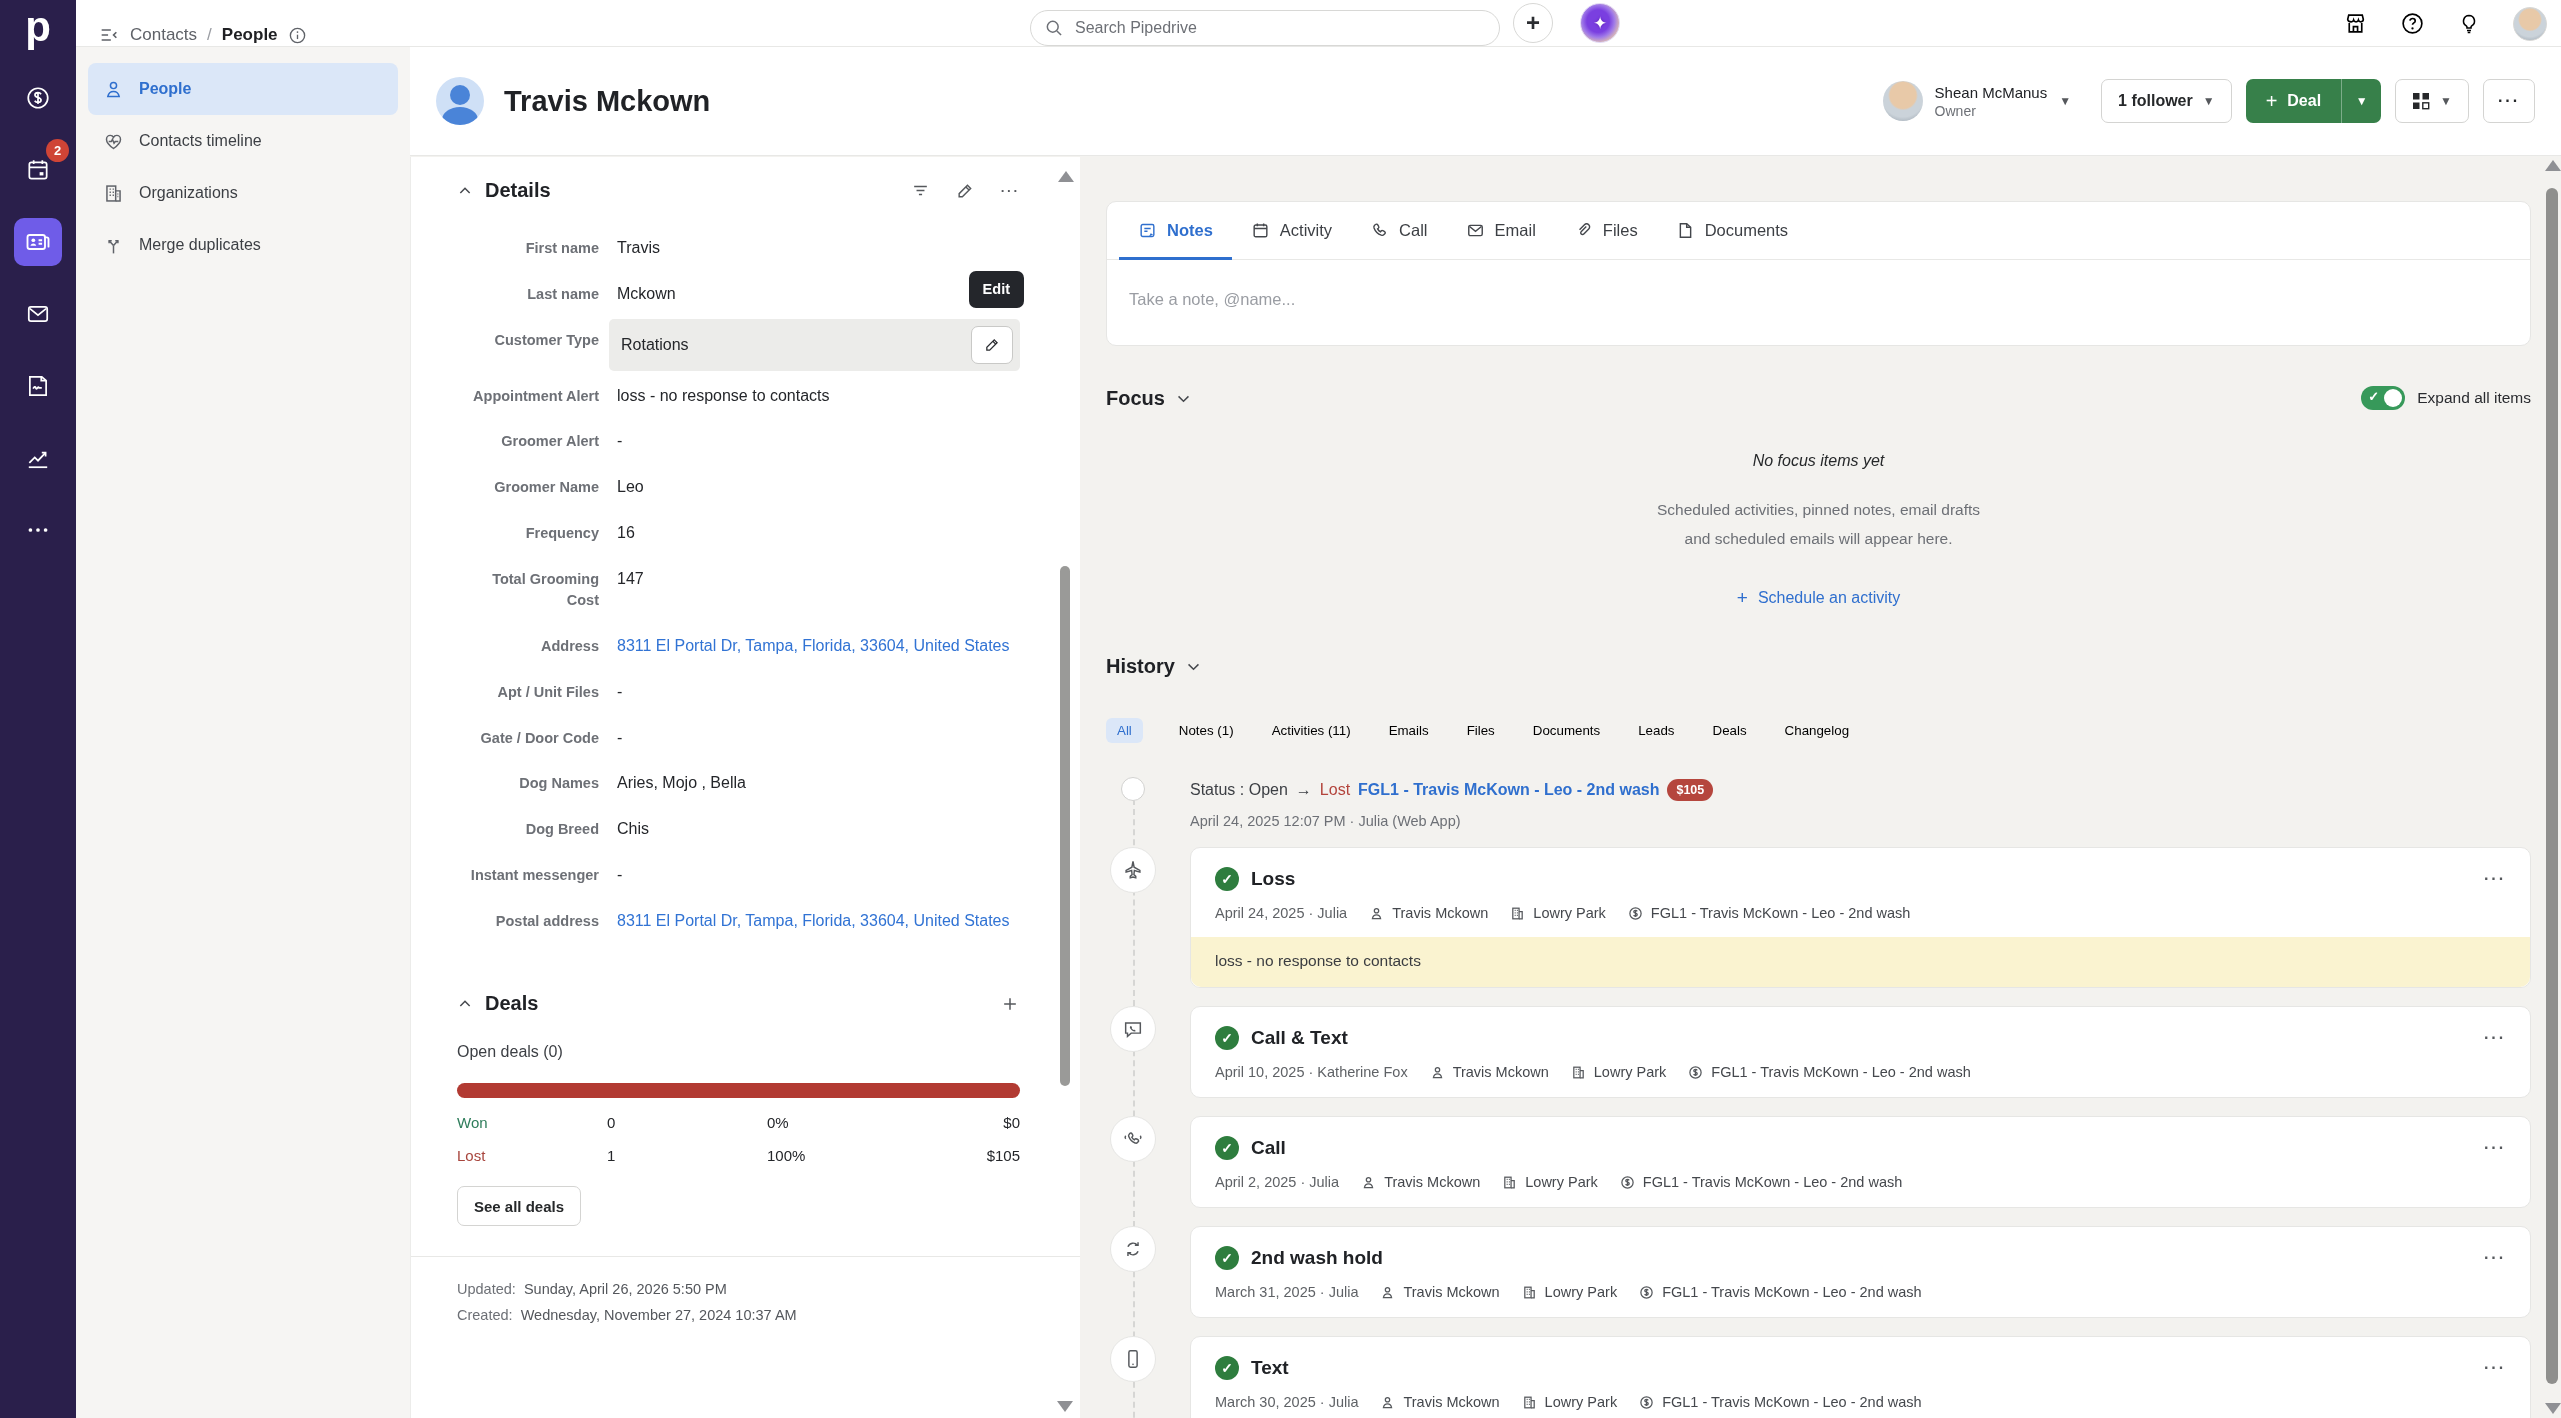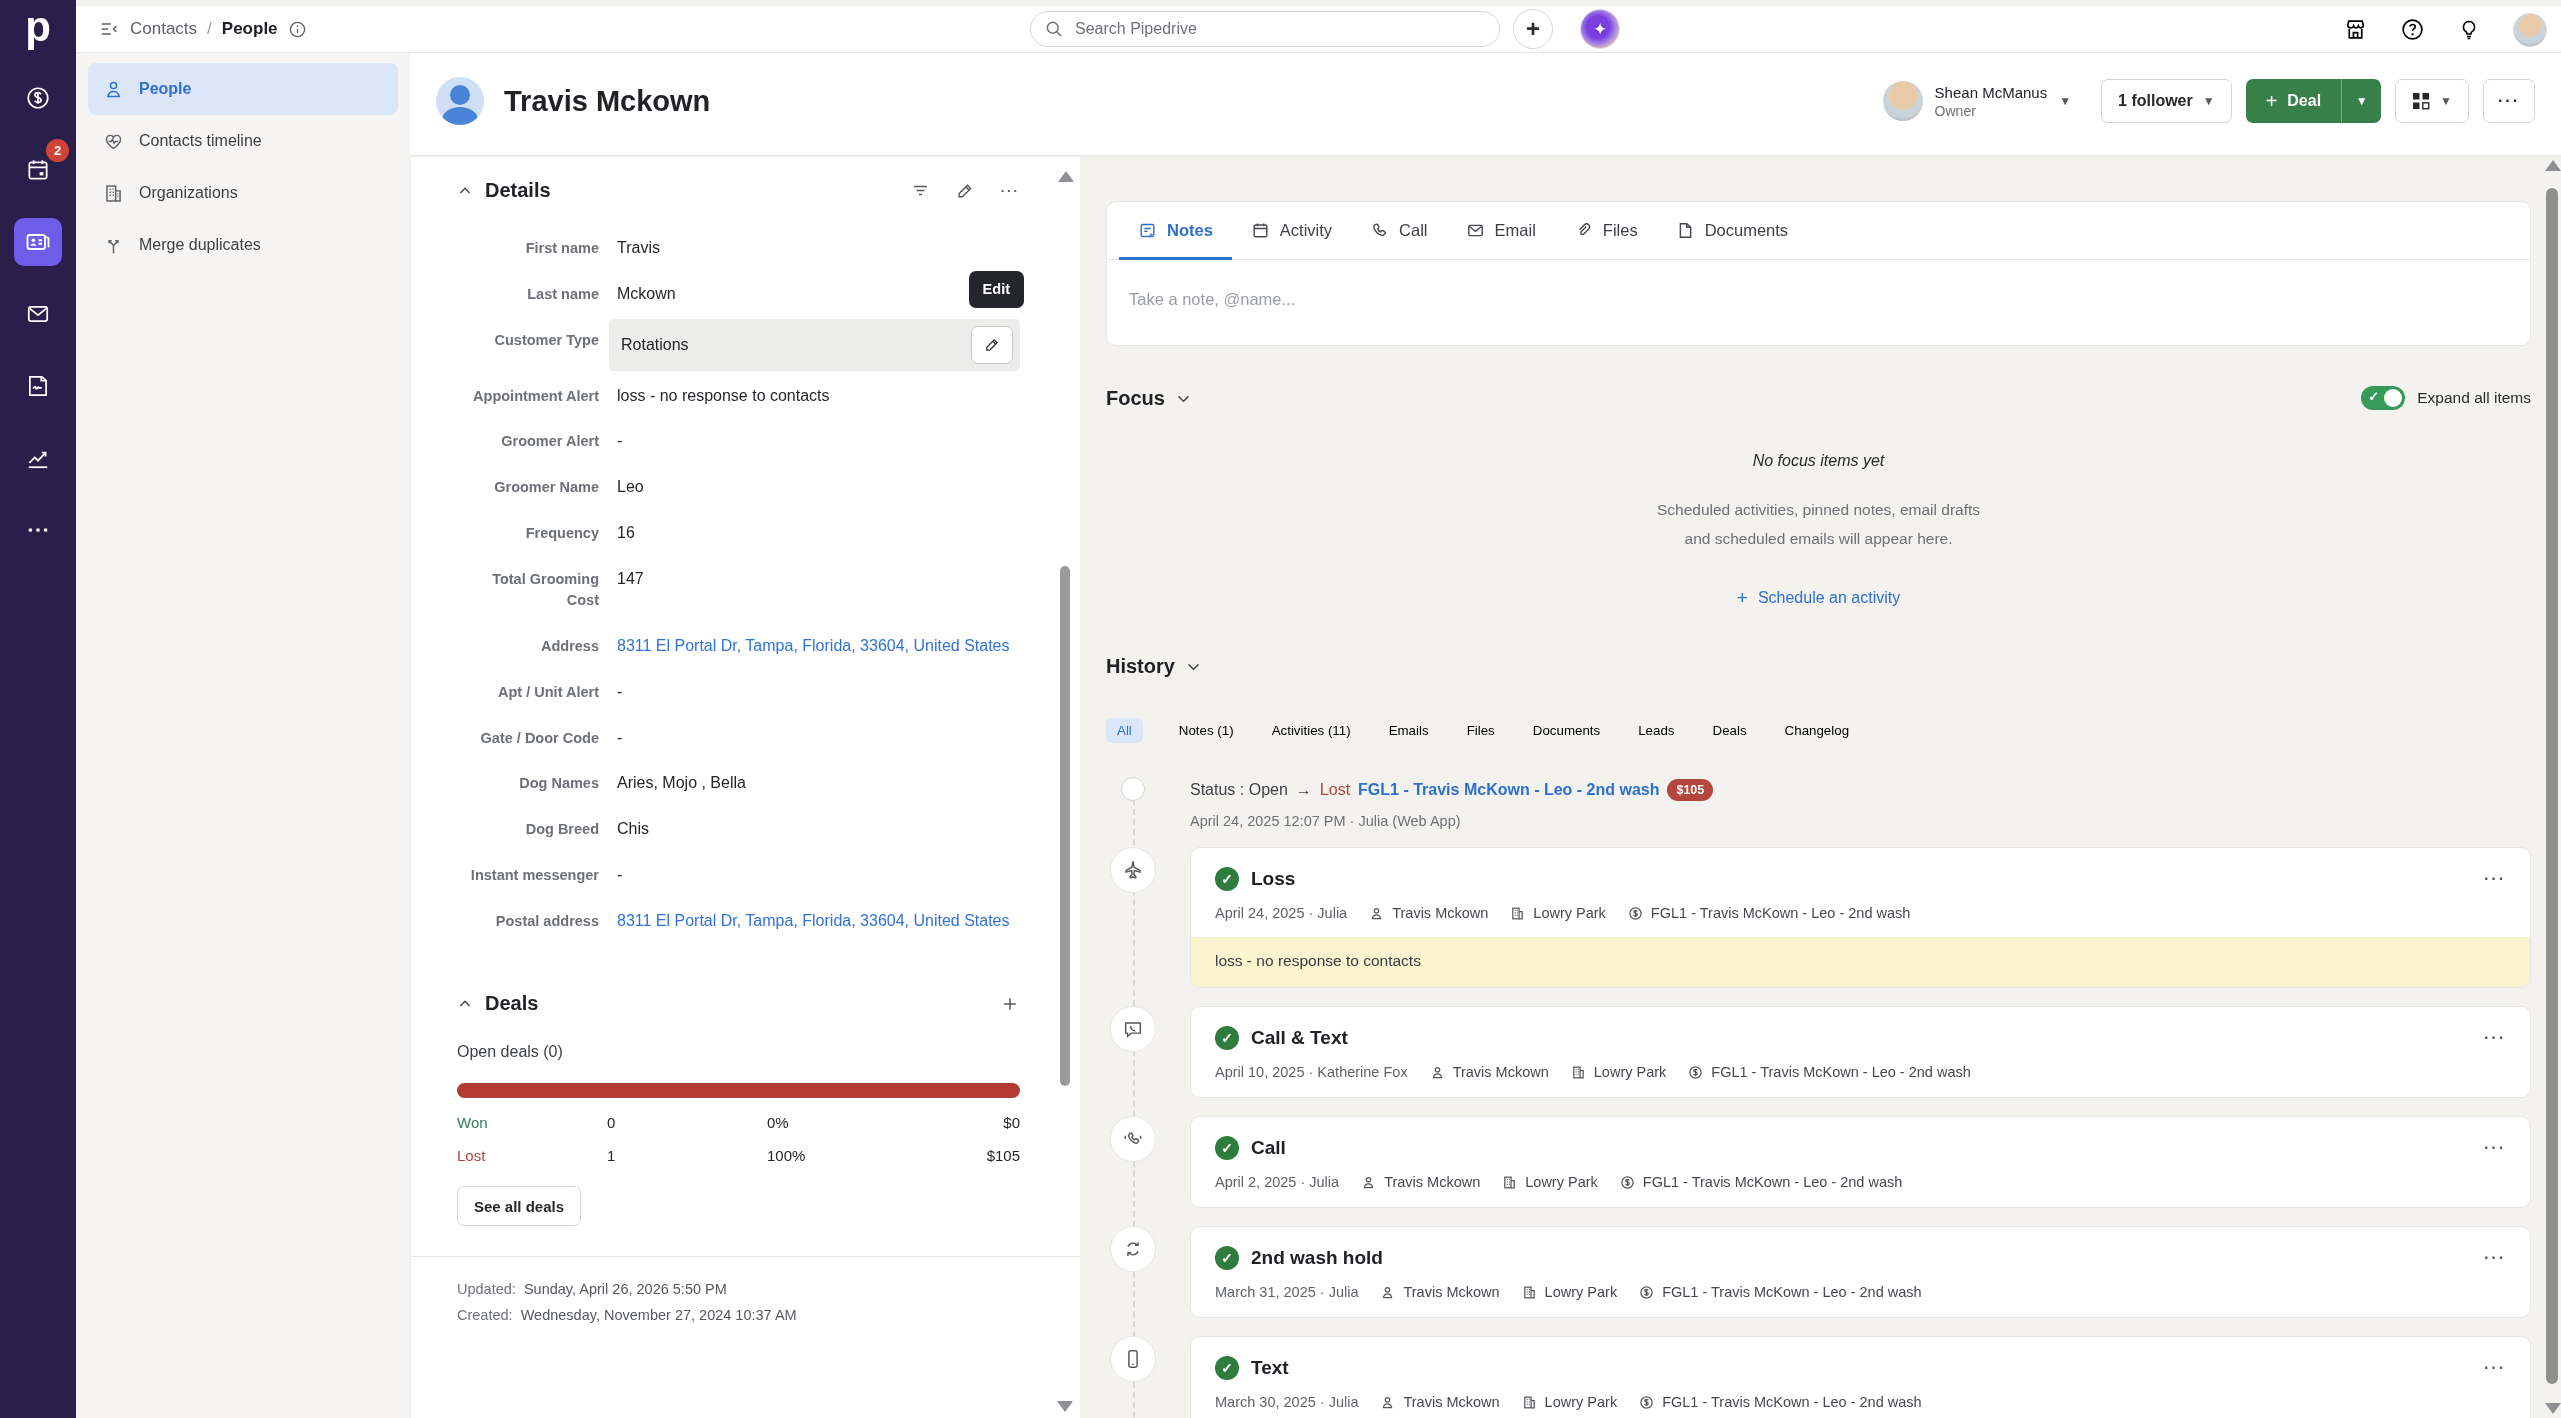--- a/index.html
+++ b/index.html
@@ -8,21 +8,21 @@
   button { font-family:inherit; background:none; border:none; cursor:pointer; }
 
   
   .rail { position:absolute; left:0; top:0; width:76px; height:100%; background:#2a1f4b; display:flex; flex-direction:column; align-items:center; padding-top:6px; z-index:30; }
   .rail-logo { color:#fff; font-size:42px; font-weight:bold; line-height:1; margin-bottom:26px; }
   .rail-btn { position:relative; width:48px; height:48px; display:flex; align-items:center; justify-content:center; color:#fff; margin-bottom:24px; border-radius:10px; }
   .rail-btn.active { background:#6f5ce8; }
   .badge { position:absolute; top:-7px; right:-7px; min-width:23px; height:23px; border-radius:12px; background:#cf4436; color:#fff; font-size:13px; font-weight:bold; display:flex; align-items:center; justify-content:center; padding:0 6px; }
 
   
-  .topbar { position:absolute; left:76px; top:6px; right:0; height:47px; background:#fff; border-bottom:1px solid #e8e8e6; display:flex; align-items:center; z-index:20; }
+  .topbar { position:absolute; left:76px; top:0; right:0; height:47px; background:#fff; border-bottom:1px solid #e8e8e6; display:flex; align-items:flex-end; z-index:20; }
   .crumbs { display:flex; align-items:center; gap:10px; padding-left:22px; font-size:17px; }
   .crumb-collapse { color:#5f6268; }
   .crumb-section { color:#5f6268; }
   .crumb-sep { color:#9a9da3; }
   .crumb-page { color:#202124; font-weight:bold; }
   .info-ic { color:#5f6268; }
   .search-wrap { position:absolute; left:954px; width:470px; height:36px; }
   .search-wrap svg { position:absolute; left:14px; top:8px; color:#6d7076; }
   .search { width:100%; height:100%; border:1px solid #d8d8d6; border-radius:18px; padding:0 16px 0 44px; font-size:16px; color:#7f1d1d; outline:none; background:#fff; }
   .search::placeholder { color:#6d7076; }
@@ -420,21 +420,21 @@
     </div>
     <div class="drow">
       <div class="dlabel">Total Grooming Cost</div>
       <div class="dvalue">147</div>
     </div>
     <div class="drow">
       <div class="dlabel">Address</div>
       <div class="dvalue link">8311 El Portal Dr, Tampa, Florida, 33604, United States</div>
     </div>
     <div class="drow">
-      <div class="dlabel">Apt / Unit Alert</div>
+      <div class="dlabel">Apt / Unit Files</div>
       <div class="dvalue">-</div>
     </div>
     <div class="drow">
       <div class="dlabel">Gate / Door Code</div>
       <div class="dvalue">-</div>
     </div>
     <div class="drow">
       <div class="dlabel">Dog Names</div>
       <div class="dvalue">Aries, Mojo , Bella</div>
     </div>

